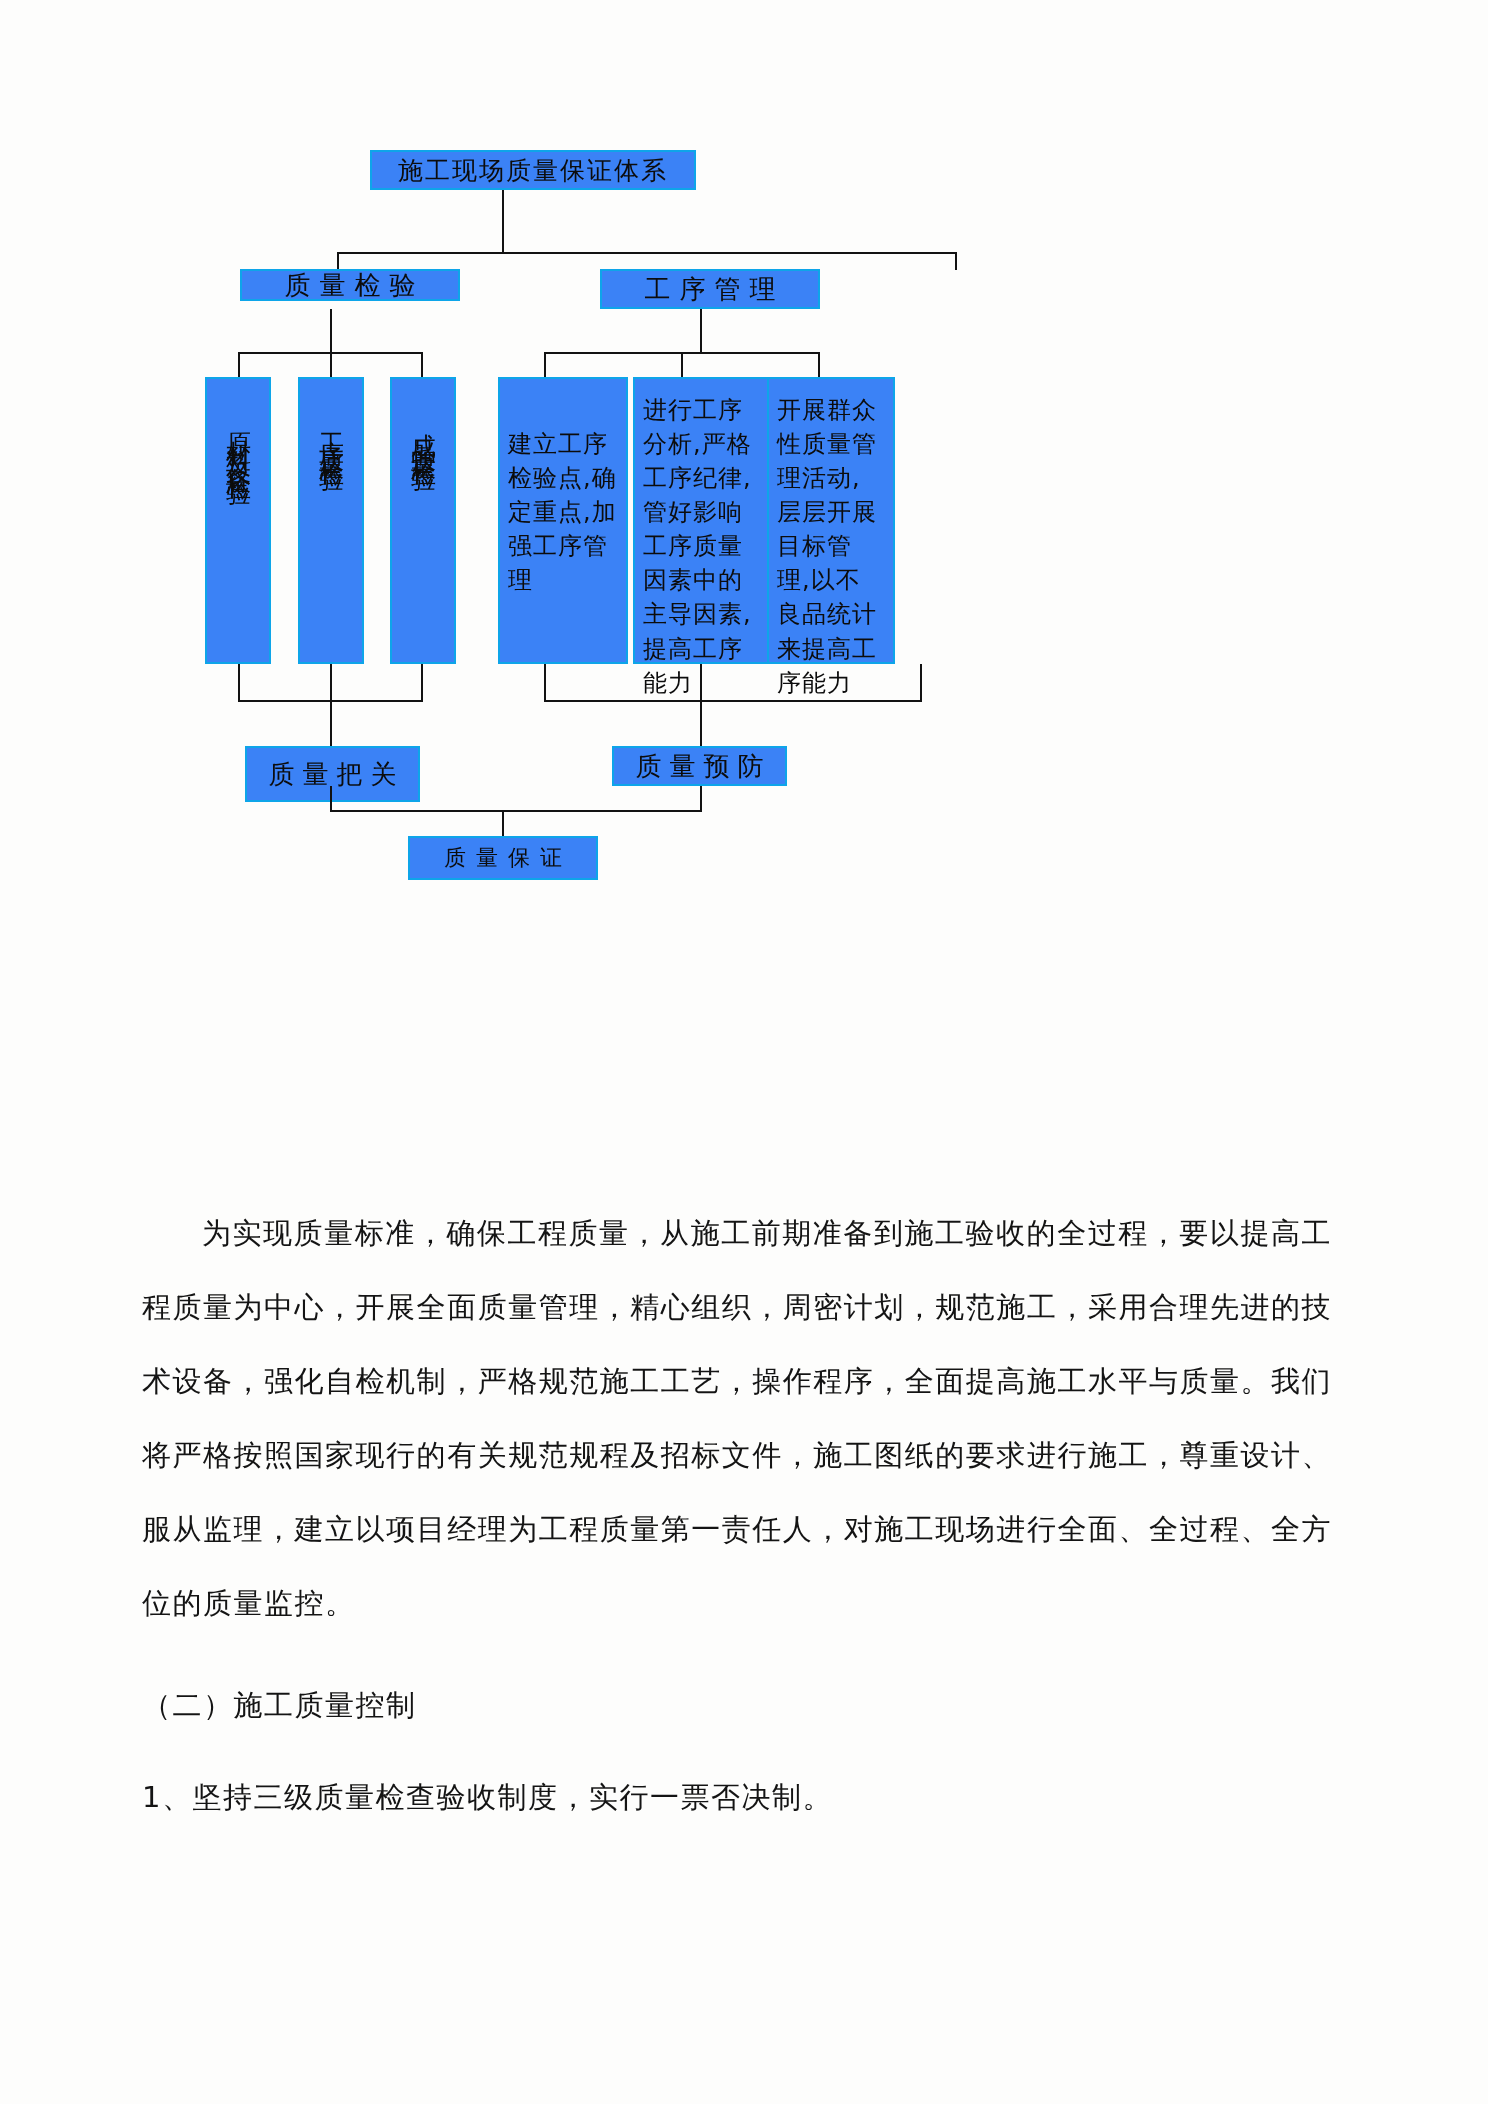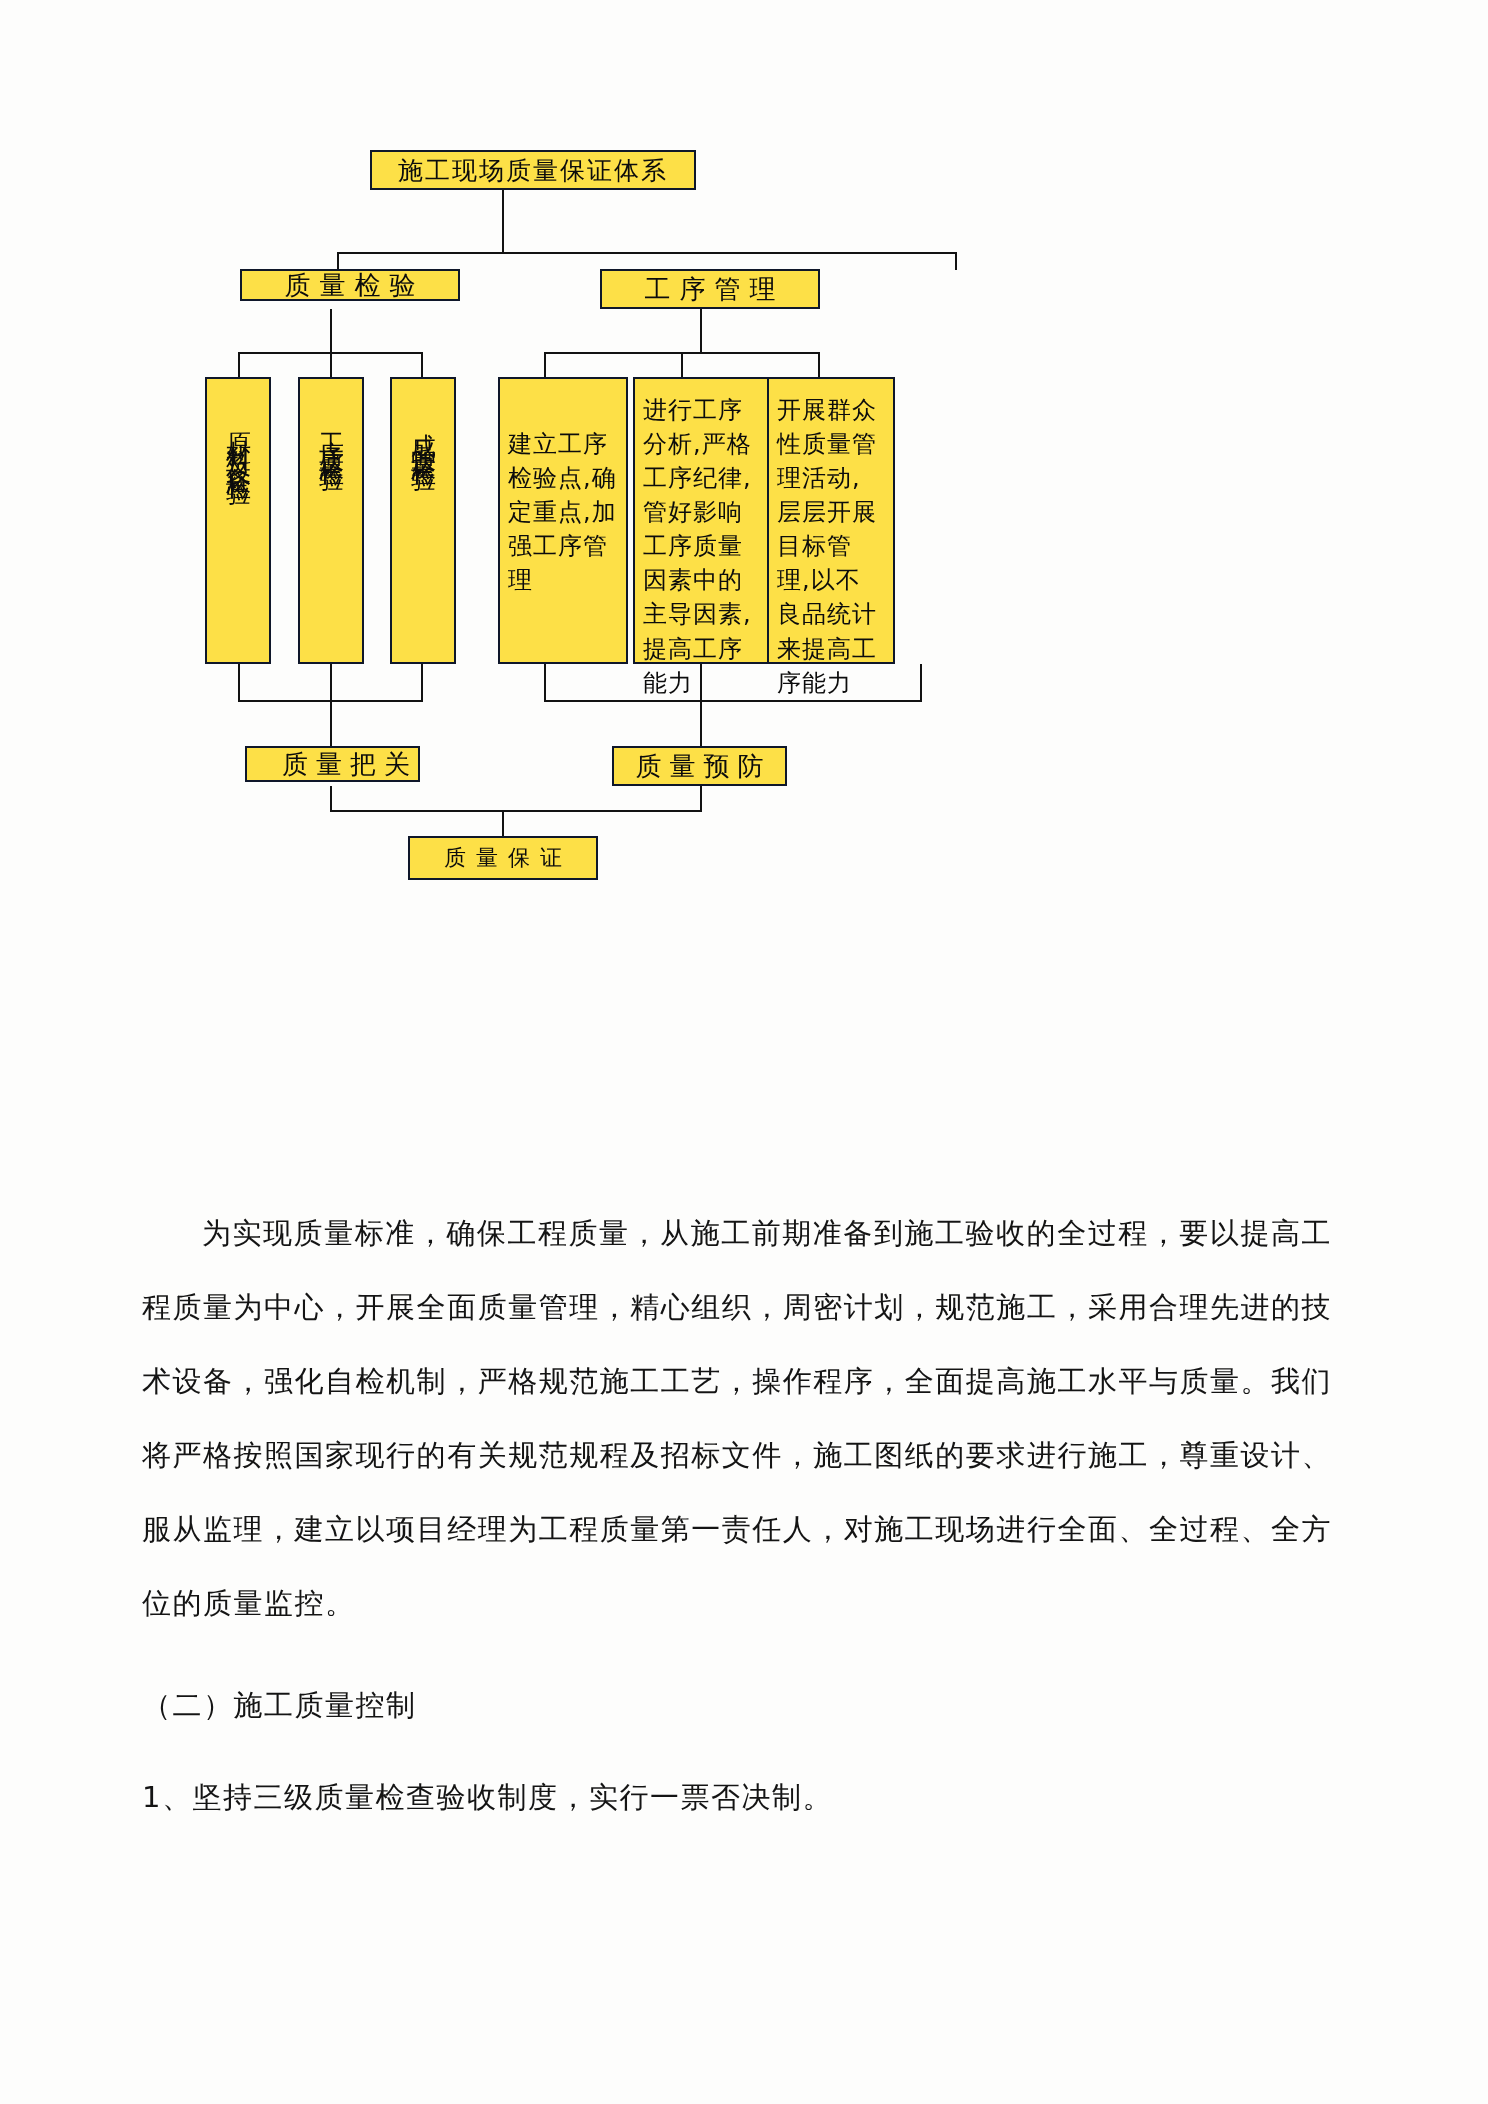--- a/index.html
+++ b/index.html
@@ -25,22 +25,22 @@
   
   .diagram {
     position: absolute;
     left: 0;
     top: 0;
     width: 1488px;
     height: 1180px;
   }
   .node {
     position: absolute;
-    border: 2px solid #0f172a;
-    background: #fde047;
+    border: 2px solid #0ea5e9;
+    background: #3b82f6;
     box-sizing: border-box;
     display: flex;
     align-items: center;
     justify-content: center;
     color: #0c0c0c;
   }
   .node.wide {
     font-size: 25px;
     letter-spacing: 2px;
   }
@@ -188,21 +188,21 @@
     <div class="line v" style="left:238px; top:664px; height:36px;"></div>
     <div class="line v" style="left:421px; top:664px; height:36px;"></div>
     <div class="line h" style="left:238px; top:700px; width:185px;"></div>
     <div class="line v" style="left:330px; top:664px; height:82px;"></div>
 
     <div class="line v" style="left:544px; top:664px; height:36px;"></div>
     <div class="line h" style="left:544px; top:700px; width:378px;"></div>
     <div class="line v" style="left:920px; top:664px; height:36px;"></div>
     <div class="line v" style="left:700px; top:664px; height:82px;"></div>
 
-    <div class="node bottom" style="left:245px; top:746px; width:175px; height:36px;justify-content:flex-end;">
+    <div class="node bottom" style="left:245px; top:746px; width:175px; height:56px;">
       <span>质量把关</span>
     </div>
 
     <div class="node bottom" style="left:612px; top:746px; width:175px; height:40px;justify-content:center;">
       <span>质量预防</span>
     </div>
 
     <div class="line v" style="left:330px; top:786px; height:24px;"></div>
     <div class="line v" style="left:700px; top:786px; height:24px;"></div>
     <div class="line h" style="left:330px; top:810px; width:372px;"></div>

